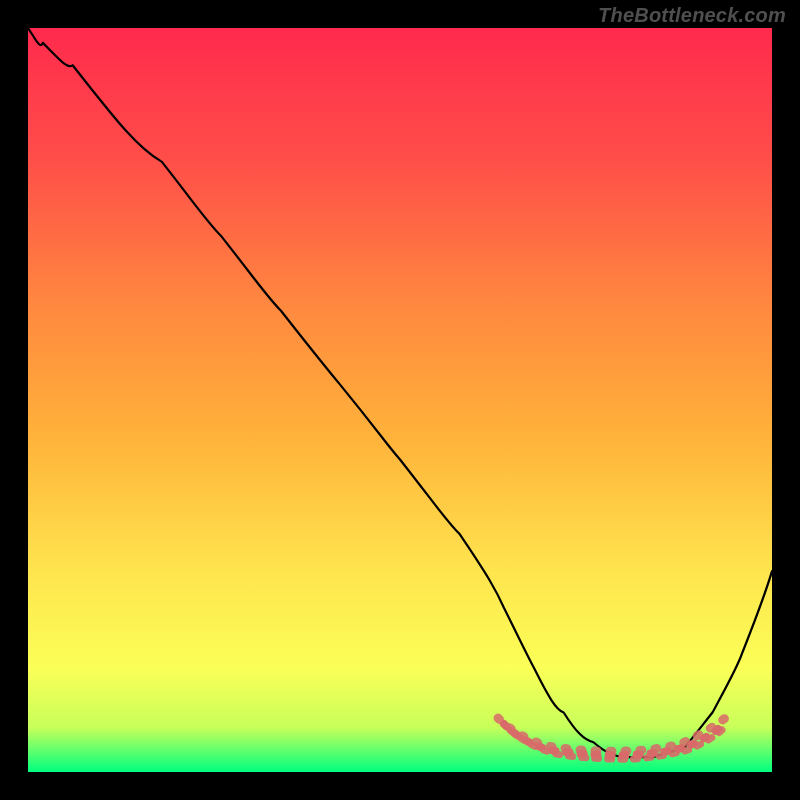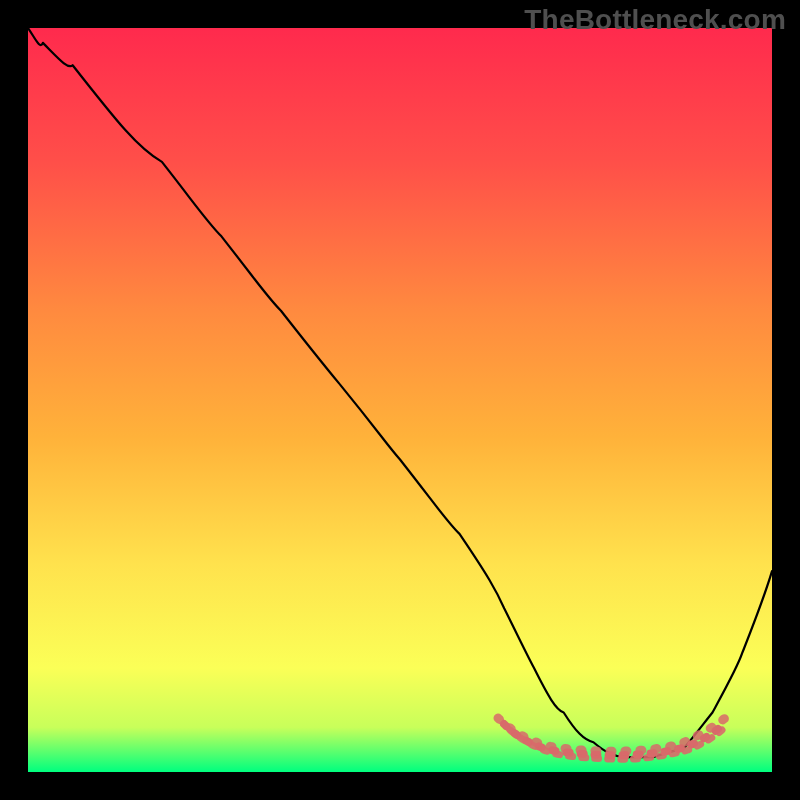--- a/index.html
+++ b/index.html
@@ -15,25 +15,26 @@
     position: relative;
     width: 800px;
     height: 800px;
     background: #000000;
   }
   .watermark {
     position: absolute;
     top: 4px;
     right: 14px;
     color: #4f4f4f;
-    font-size: 28px;
+    font-size: 20px;
     font-weight: 600;
     letter-spacing: 0.2px;
     z-index: 10;
     user-select: none;
+    font-style: italic;
   }
   .plot {
     position: absolute;
     left: 28px;
     top: 28px;
     width: 744px;
     height: 744px;
   }
   svg {
     display: block;

